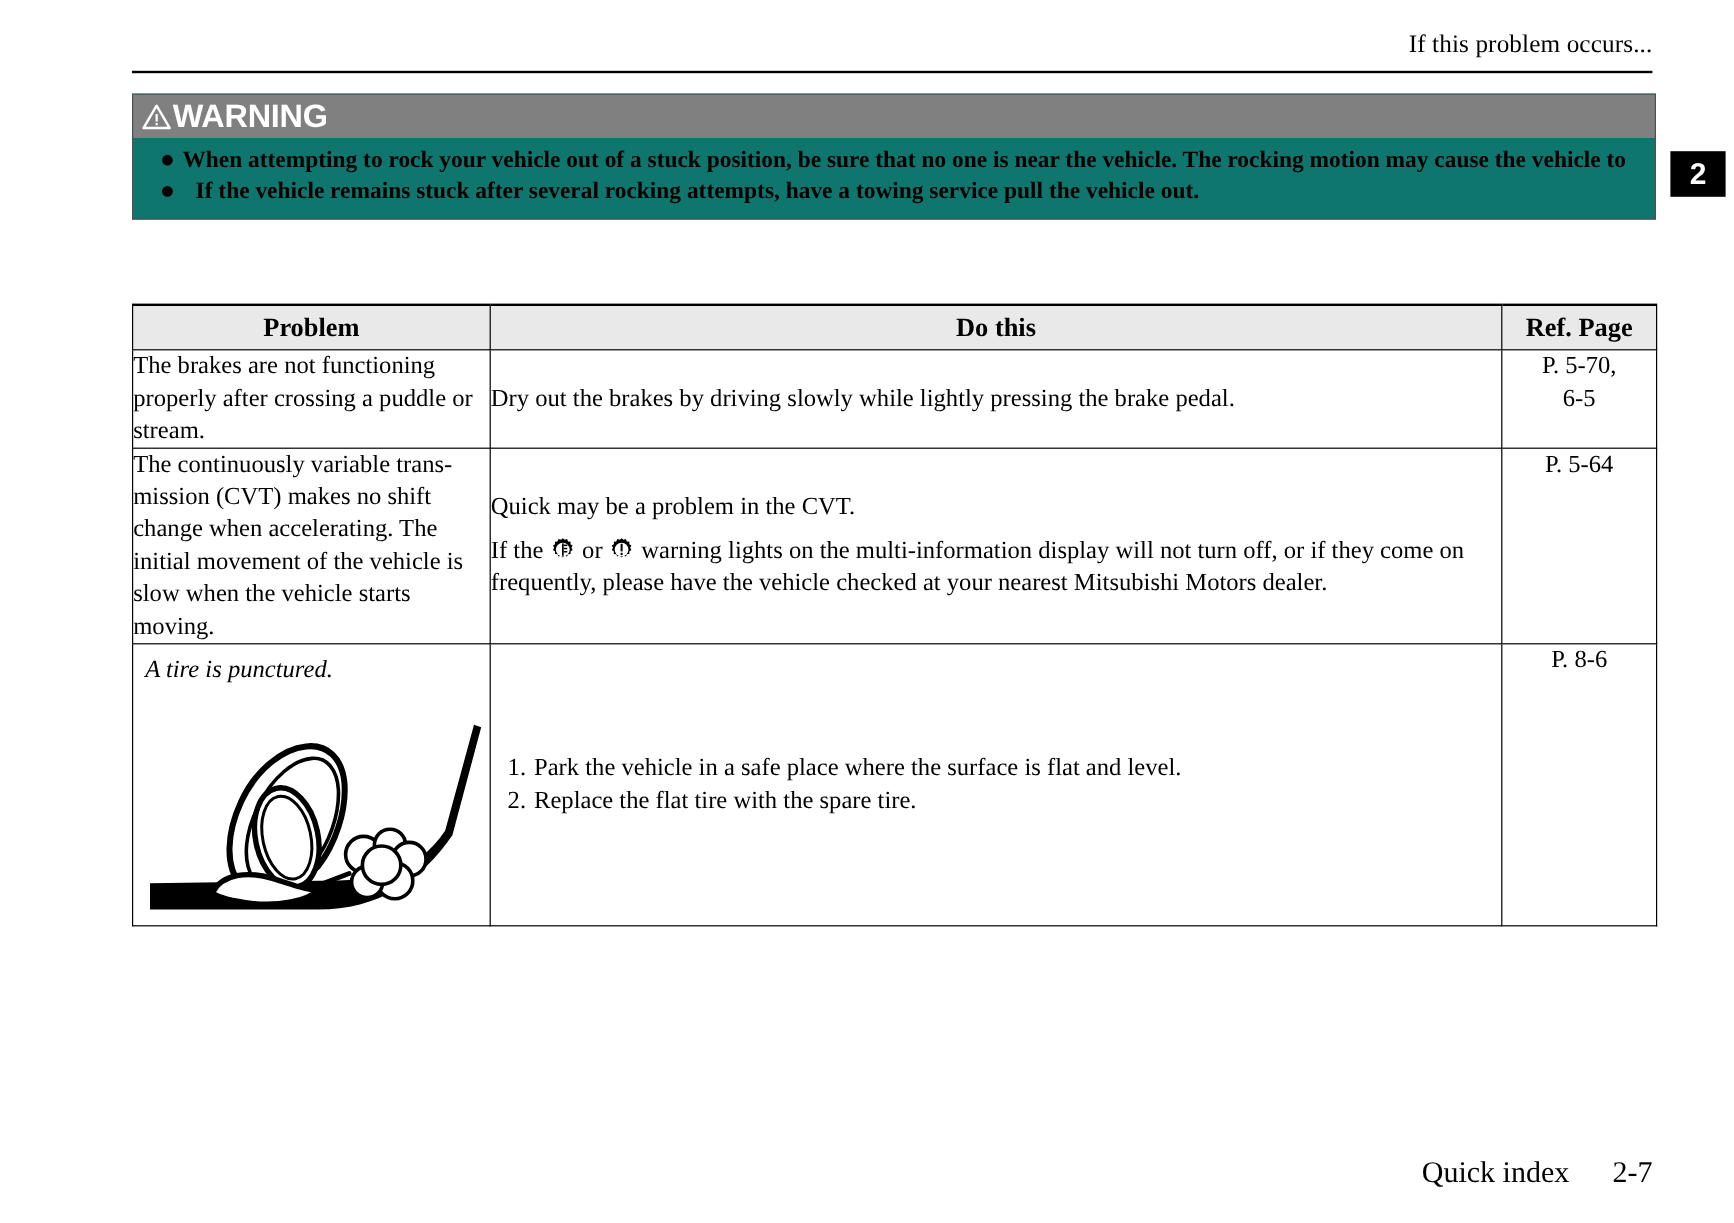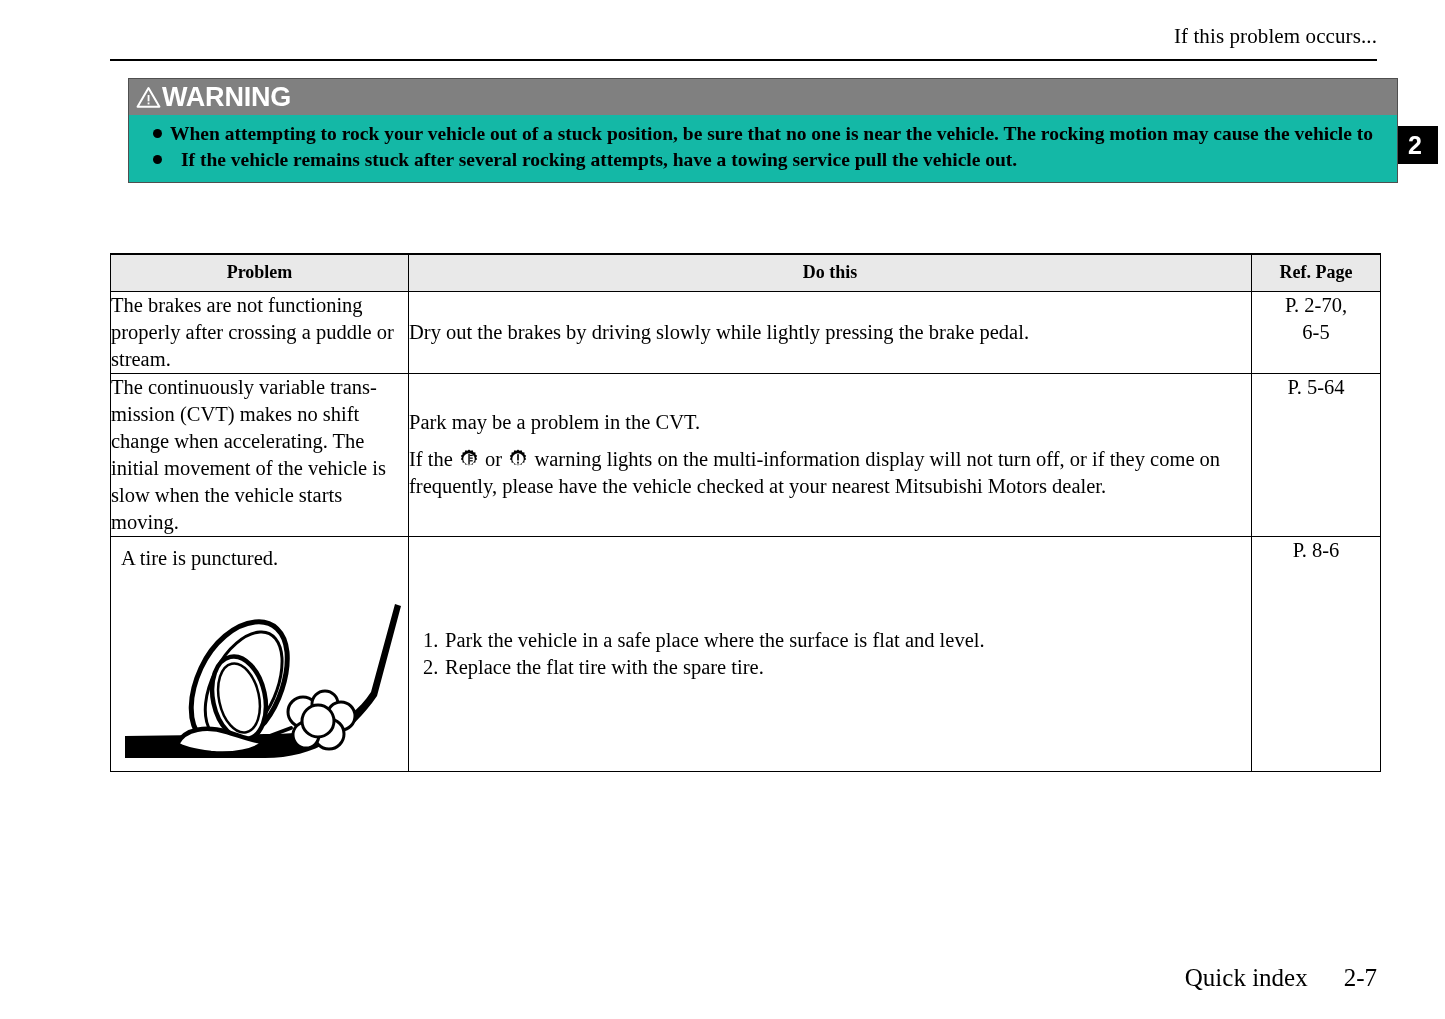--- a/index.html
+++ b/index.html
@@ -56,25 +56,25 @@
     font-size: 25px;
     display: flex;
     align-items: center;
     justify-content: center;
     line-height: 1;
   }
 
   
   .warning-box {
     position: absolute;
-    left: 128px;
+    left: 110px;
     top: 78px;
     width: 1270px;
     border: 1px solid #4f4f4f;
-    background: #14b8a6;
+    background: #0f766e;
   }
   .warning-header {
     background: #808080;
     height: 36px;
     display: flex;
     align-items: center;
     padding-left: 7px;
   }
   .warning-tri {
     width: 25px;
@@ -123,21 +123,21 @@
   }
   .problem-table td, .problem-table th {
     border: 1px solid #000000;
     vertical-align: top;
     padding: 0;
   }
   .problem-table thead th {
     background: #e9e9e9;
     text-align: center;
     font-weight: bold;
-    font-size: 18px;
+    font-size: 22px;
     height: 37px;
     vertical-align: middle;
     border-top: 2px solid #000;
   }
   .col-problem { width: 298px; }
   .col-do      { width: 843px; }
   .col-ref     { width: 129px; }
 
   .cell-problem {
     padding: 8px 8px 8px 10px;
@@ -178,21 +178,21 @@
     font-size: 20.5px;
     line-height: 27px;
   }
   .steps li {
     display: flex;
     padding-left: 14px;
   }
   .steps .num { flex: none; width: 22px; }
 
   
-  .cell-tire { padding: 0; }
+  .cell-tire { padding: 0; font-style: italic; }
   .tire-label {
     padding: 8px 8px 0 10px;
     font-size: 20.5px;
     line-height: 27px;
   }
   .tire-art {
     display: block;
     margin: 4px auto 0 auto;
   }
 
@@ -259,29 +259,29 @@
       <th>Do this</th>
       <th>Ref. Page</th>
     </tr>
   </thead>
   <tbody>
 
     <tr>
       <td class="cell-problem">The brakes are not functioning properly after crossing a puddle or stream.</td>
       <td class="cell-do mid">Dry out the brakes by driving slowly while lightly pressing the brake pedal.</td>
       <td class="cell-ref">
-        <div>P. 2-70,</div>
+        <div>P. 5-70,</div>
         <div>6-5</div>
       </td>
     </tr>
 
     <tr>
       <td class="cell-problem">The continuously variable trans-mission (CVT) makes no shift change when accelerating. The initial movement of the vehicle is slow when the vehicle starts moving.</td>
       <td class="cell-do mid">
-        <p class="do-para">Park may be a problem in the CVT.</p>
+        <p class="do-para">Quick may be a problem in the CVT.</p>
         <p class="do-para">
           <span>If the</span>
           <span class="cvt-icon">
             <svg viewBox="0 0 24 24" width="20" height="20">
               <g fill="#000000">
                 <path d="M12 0.6 l1.9 1.6 2.4-0.7 1.0 2.3 2.5 0.3 -0.1 2.5 2.1 1.4 -1.2 2.2 1.2 2.2 -2.1 1.4 0.1 2.5 -2.5 0.3 -1.0 2.3 -2.4-0.7 -1.9 1.6 -1.9-1.6 -2.4 0.7 -1.0-2.3 -2.5-0.3 0.1-2.5 -2.1-1.4 1.2-2.2 -1.2-2.2 2.1-1.4 -0.1-2.5 2.5-0.3 1.0-2.3 2.4 0.7 Z"></path>
               </g>
               <circle cx="12" cy="12" r="6.9" fill="#ffffff"></circle>
               <rect x="11.2" y="5.8" width="1.7" height="12.4" fill="#000000"></rect>
               <rect x="12.9" y="7.0" width="3.6" height="1.5" fill="#000000"></rect>

